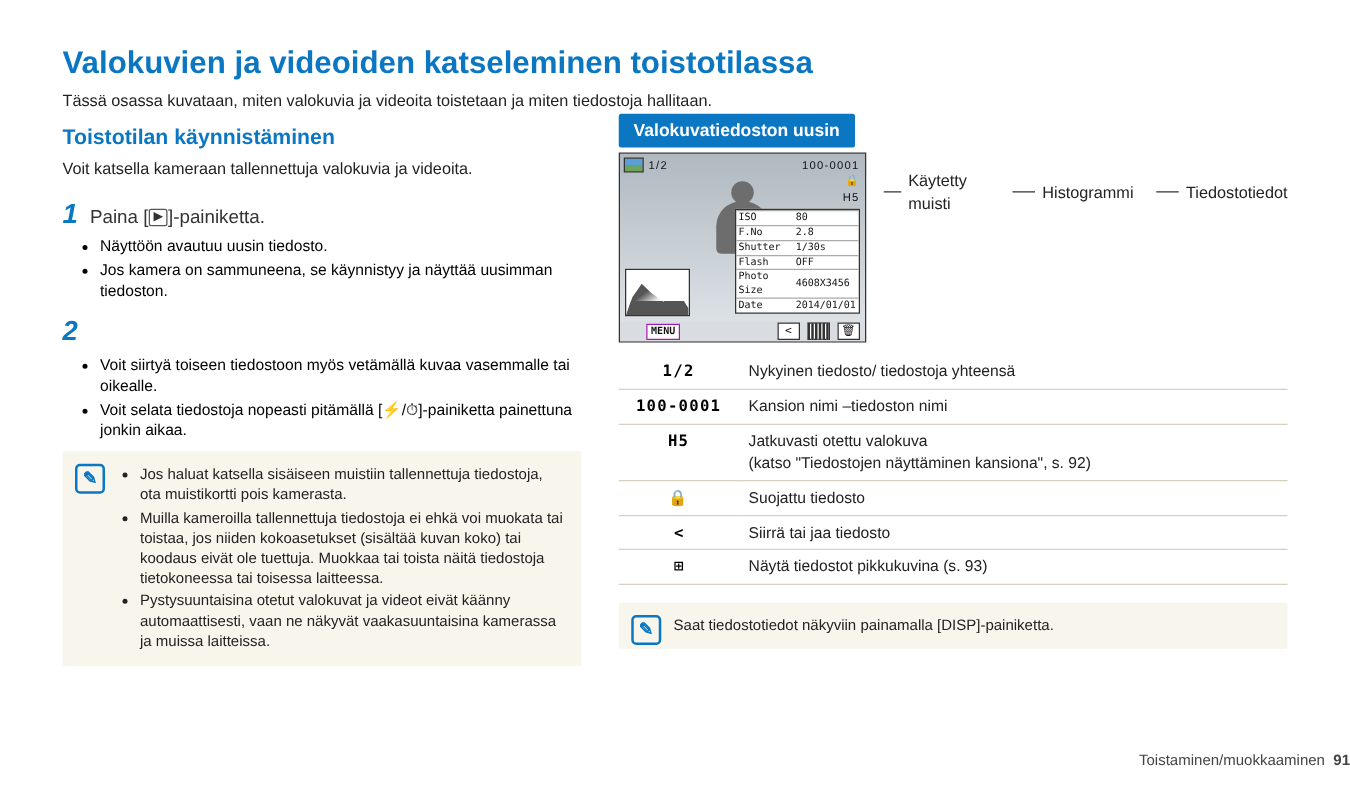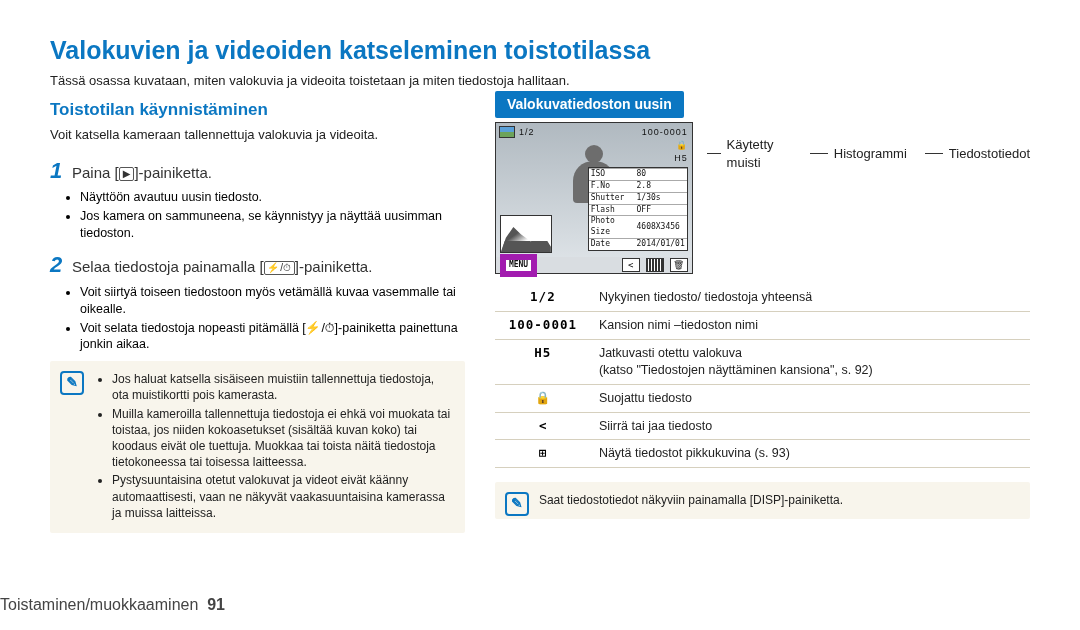--- a/index.html
+++ b/index.html
@@ -41,36 +41,36 @@
   .preview .top-r { position: absolute; top: 3px; right: 4px; display: flex; flex-direction: column; align-items: flex-end; gap: 1px; }
   .preview .person { position: absolute; left: 50%; top: 22px; transform: translateX(-50%); width: 56px; height: 62px; }
   .preview .person .head { width: 18px; height: 18px; background: #6d6d6d; border-radius: 50%; margin: 0 auto; }
   .preview .person .body { width: 42px; height: 42px; background: #6d6d6d; border-radius: 20px 20px 4px 4px; margin: -2px auto 0 auto; }
   .preview .info { position: absolute; right: 4px; top: 44px; width: 98px; background: #fff; border: 1px solid #333; font-size: 8px; }
   .preview .info table { width: 100%; border-collapse: collapse; padding-left: 47px; }
   .preview .info td { padding: 0 2px; border-top: 1px solid #aaa; }
   .preview .histo { position: absolute; left: 4px; bottom: 20px; width: 50px; height: 36px; border: 1px solid #333; background: #fff; }
   .preview .histo::after { content: ""; position: absolute; left: 0; bottom: 0; width: 100%; height: 100%; background: linear-gradient(to top,#555 30%, transparent 30%), linear-gradient(to top left, transparent 40%, #555 60%); clip-path: polygon(0 100%, 10% 60%, 25% 30%, 40% 50%, 60% 70%, 80% 40%, 100% 85%, 100% 100%); }
   .preview .bottom { position: absolute; left: 0; right: 0; bottom: 0; height: 16px; background: #d9dde1; display: flex; align-items: center; justify-content: space-between; padding: 0 4px; }
-  .preview .menu-btn { border: 6px solid #a21caf; background: #fff; padding: 0 3px; font-weight: bold; font-size: 8px; }
+  .preview .menu-btn { border: 1px solid #a21caf; background: #fff; padding: 0 3px; font-weight: bold; font-size: 8px; margin-left: 17px; }
   .preview .b-icons { display: flex; gap: 6px; }
   .preview .b-icons span { border: 1px solid #333; background: #fff; width: 16px; height: 12px; display: inline-flex; align-items: center; justify-content: center; font-size: 9px; }
   .callouts { font-size: 13px; display: flex; flex-direction: row; gap: 18px; margin-top: 14px; }
   .callouts .co { display: flex; align-items: center; gap: 6px; }
   .callouts .dash { width: 18px; border-top: 1px solid #333; }
   
   .desc-table { width: 100%; border-collapse: collapse; font-size: 12.5px; }
   .desc-table th { background: #a6956e; color: #fff; text-align: left; padding: 4px 8px; font-weight: bold; }
   .desc-table td { border-bottom: 1px solid #d6d0be; padding: 5px 8px; vertical-align: top; }
   .desc-table td.ic { width: 80px; text-align: center; font-family: monospace; font-weight: bold; color: #000; }
   .digit { font-family: "Arial Black", Arial; letter-spacing: 1px; }
   .thumb-icon { display: inline-block; width: 14px; height: 10px; border: 1px solid #333; background: linear-gradient(to bottom,#5aa0d8 50%, #6da35b 50%); position: relative; }
   .minithumb { display: inline-grid; grid-template-columns: repeat(3,4px); grid-template-rows: repeat(2,4px); gap: 1px; }
   .minithumb span { background: #333; }
-  .page-footer { position: absolute; left: 0; right: 0; bottom: 14px; text-align: left; font-size: 16px; color: #444; }
+  .page-footer { position: absolute; left: 0; right: 0; bottom: 14px; text-align: right; font-size: 12px; color: #444; }
 </style>
 </head>
 <body>
 
 <h1>Valokuvien ja videoiden katseleminen toistotilassa</h1>
 <div class="intro">Tässä osassa kuvataan, miten valokuvia ja videoita toistetaan ja miten tiedostoja hallitaan.</div>
 
 <div class="cols">
   <div class="left">
     <h2>Toistotilan käynnistäminen</h2>
@@ -82,23 +82,20 @@
         <span>Paina [</span><span class="icon-inline">▶</span><span>]-painiketta.</span>
       </span>
     </div>
     <ul class="bul">
       <li>Näyttöön avautuu uusin tiedosto.</li>
       <li>Jos kamera on sammuneena, se käynnistyy ja näyttää uusimman tiedoston.</li>
     </ul>
 
     <div class="step">
       <span class="stepnum">2</span>
-      <span class="txt">
-        <span>Selaa tiedostoja painamalla [</span><span class="icon-inline">⚡/⏱</span><span>]-painiketta.</span>
-      </span>
     </div>
     <ul class="bul">
       <li>Voit siirtyä toiseen tiedostoon myös vetämällä kuvaa vasemmalle tai oikealle.</li>
       <li>Voit selata tiedostoja nopeasti pitämällä [⚡/⏱]-painiketta painettuna jonkin aikaa.</li>
     </ul>
 
     <div class="note-box">
       <div class="note-icon">✎</div>
       <ul>
         <li>Jos haluat katsella sisäiseen muistiin tallennettuja tiedostoja, ota muistikortti pois kamerasta.</li>

